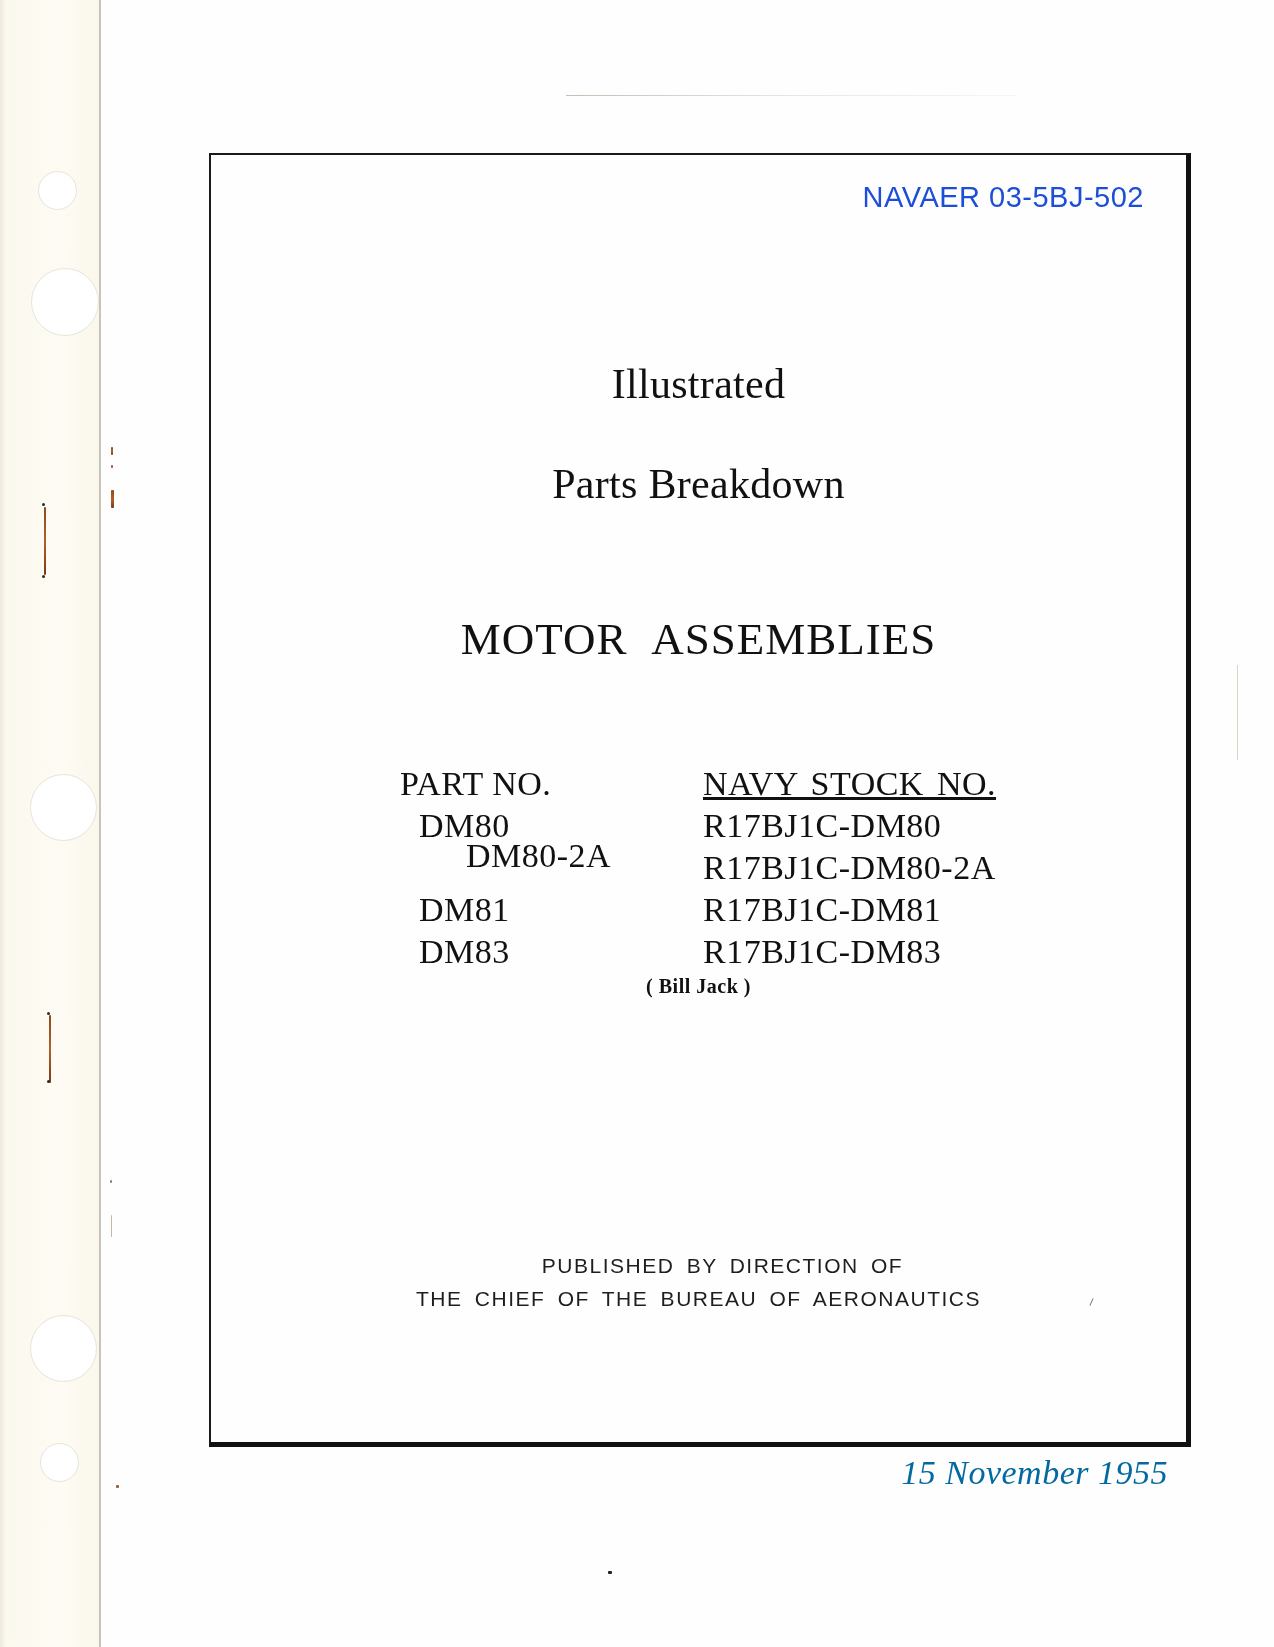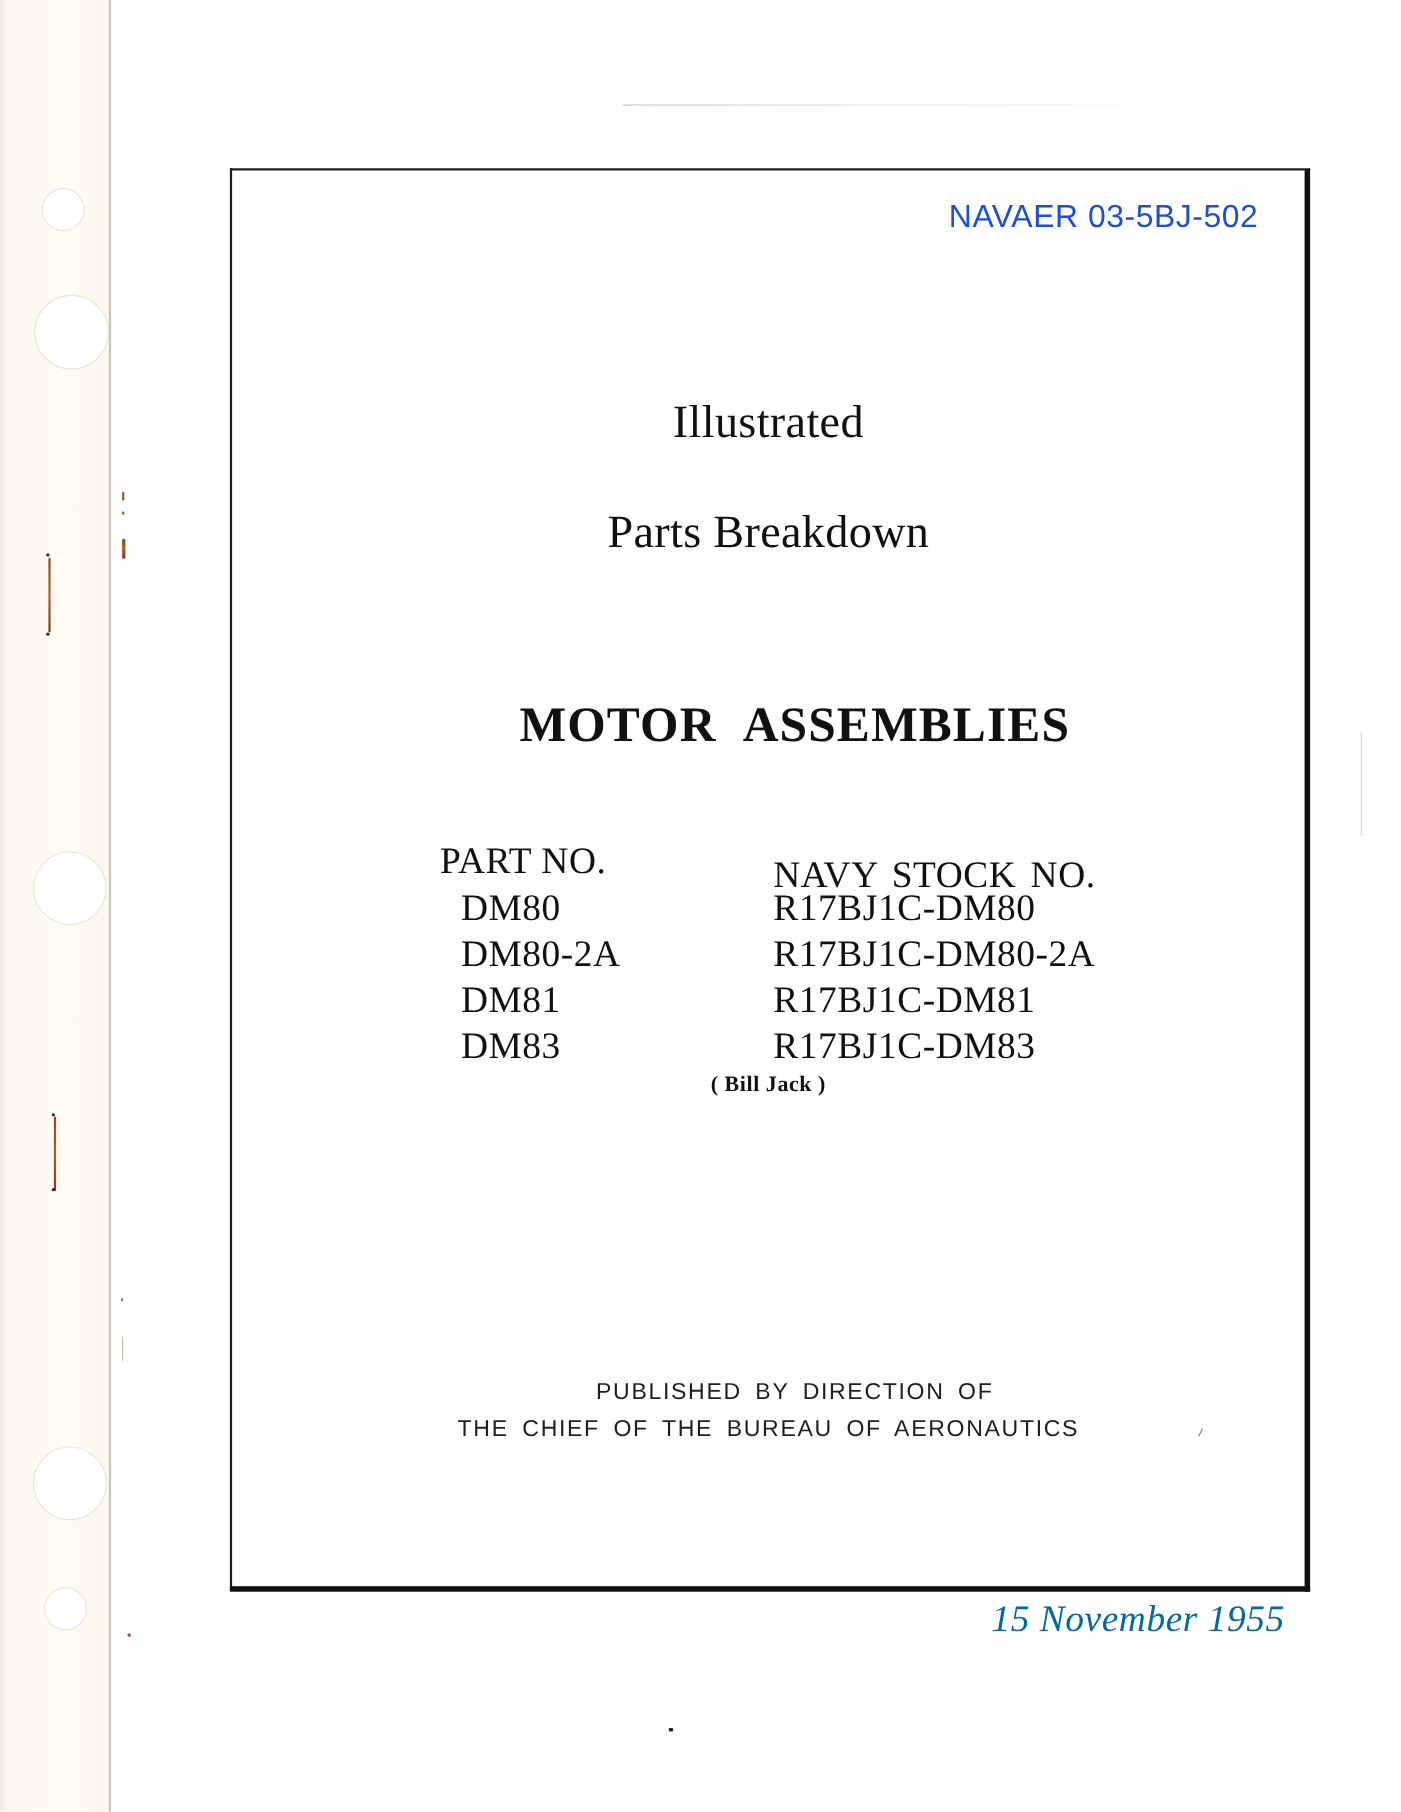--- a/index.html
+++ b/index.html
@@ -101,47 +101,47 @@
       font-weight: normal;
       letter-spacing: 0.3px;
     }
     .title-2 {
       top: 305px;
       font-size: 42px;
       font-weight: normal;
       letter-spacing: 0.3px;
     }
     .main-title {
-      top: 478px;
+      top: 458px;
       font-size: 45px;
-      font-weight: bold;
+      font-weight: normal;
       letter-spacing: 1px;
       word-spacing: 14px;
-      padding-left: 24px;
     }
 
     .parts-table {
       position: absolute;
       top: 610px;
       left: 0;
       width: 100%;
       font-size: 34px;
     }
     .col-header-part {
       position: absolute;
       left: 189px;
       top: 0;
       letter-spacing: 0.5px;
     }
     .col-header-stock {
       position: absolute;
       left: 492px;
-      top: 12px;
+      top: 0;
       letter-spacing: 0.5px;
       word-spacing: 4px;
+      text-decoration: underline;
     }
     .part-cell {
       position: absolute;
       left: 208px;
       letter-spacing: 0.5px;
     }
     .stock-cell {
       position: absolute;
       left: 492px;
       letter-spacing: 0.5px;
@@ -214,21 +214,21 @@
 
   <div class="centered main-title">MOTOR ASSEMBLIES</div>
 
   <div class="parts-table">
     <div class="col-header-part">PART NO.</div>
     <div class="col-header-stock">NAVY STOCK NO.</div>
 
     <div class="part-cell" style="top:42px;">DM80</div>
     <div class="stock-cell" style="top:42px;">R17BJ1C-DM80</div>
 
-    <div class="part-cell" style="top:84px;">DM80-2A</div>
+    <div class="part-cell" style="top:72px;margin-left:47px;">DM80-2A</div>
     <div class="stock-cell" style="top:84px;">R17BJ1C-DM80-2A</div>
 
     <div class="part-cell" style="top:126px;">DM81</div>
     <div class="stock-cell" style="top:126px;">R17BJ1C-DM81</div>
 
     <div class="part-cell" style="top:168px;">DM83</div>
     <div class="stock-cell" style="top:168px;">R17BJ1C-DM83</div>
   </div>
 
   <div class="centered manufacturer">( Bill Jack )</div>

